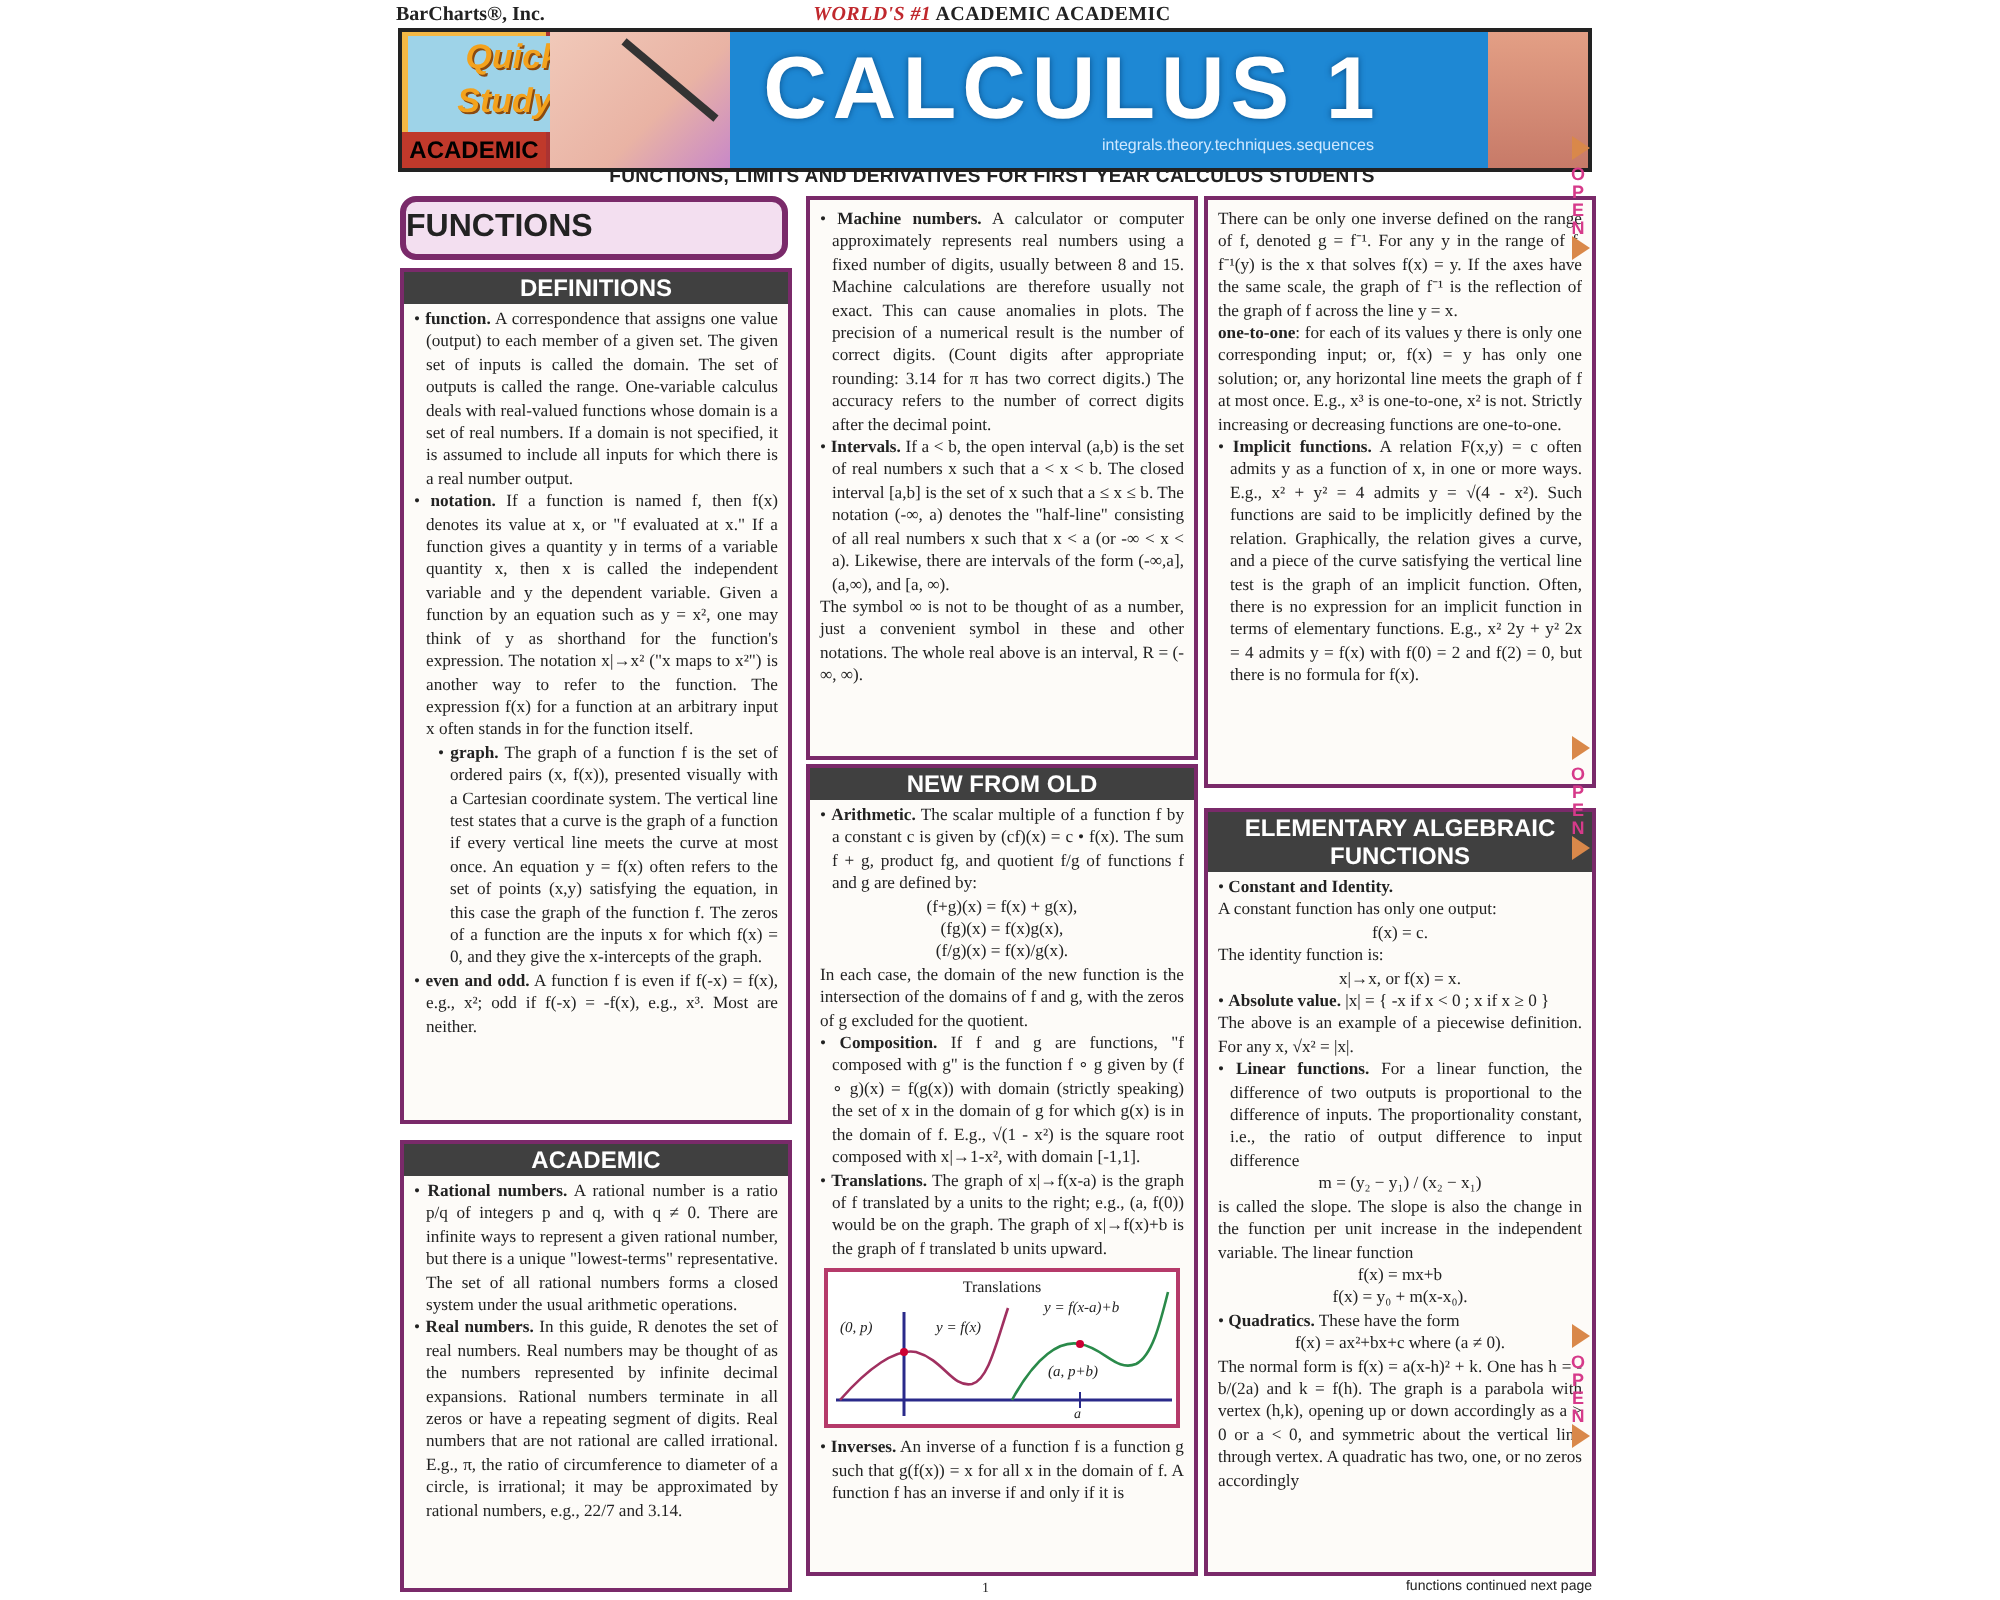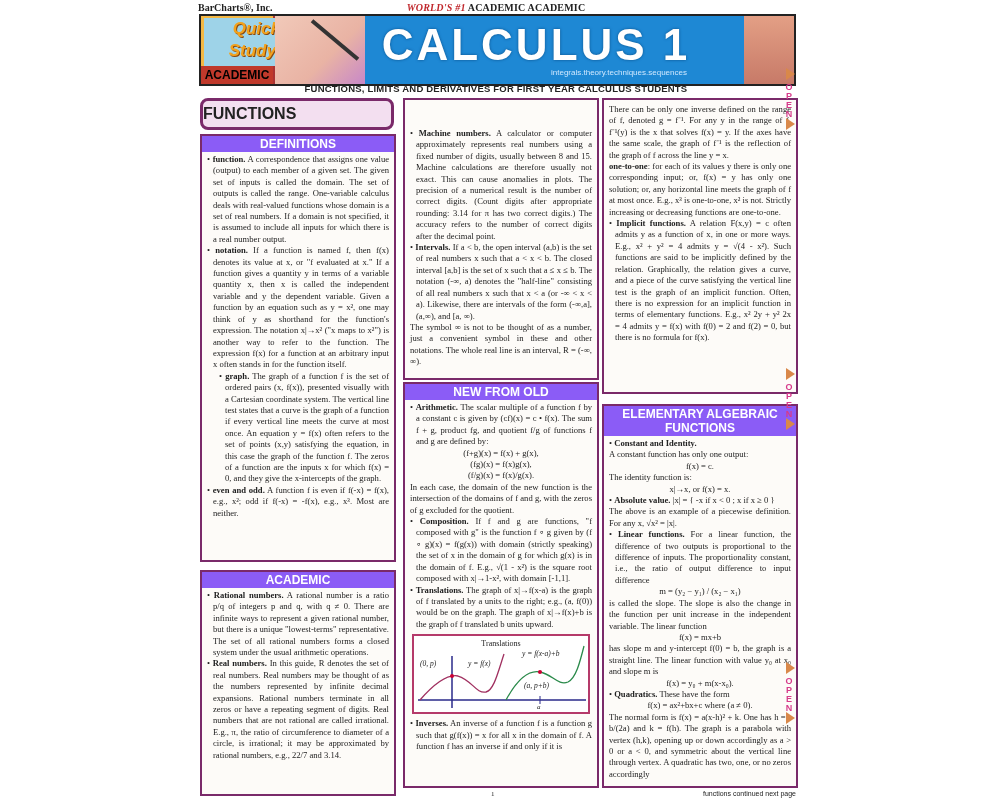--- a/index.html
+++ b/index.html
@@ -15,21 +15,21 @@
   .logo .acad{position:absolute;left:0;bottom:0;width:72px;height:18px;background:#c0392b;color:#000000;font-family:"Liberation Sans",sans-serif;font-weight:bold;font-size:12px;line-height:18px;text-align:center;}
   .banner-photo{position:absolute;left:74px;top:0;width:90px;height:68px;background:linear-gradient(135deg,#f1c9b9 0%,#e9b3a4 60%,#c888c8 100%);}
   .banner-photo .pen{position:absolute;left:30px;top:22px;width:60px;height:4px;background:#333;transform:rotate(40deg);}
   .title{position:absolute;left:170px;top:2px;width:330px;text-align:center;color:#ffffff;font-family:"Liberation Sans",sans-serif;font-weight:bold;font-size:44px;letter-spacing:3px;line-height:54px;text-shadow:0 0 3px #0a4e88;}
   .subtitle{position:absolute;left:350px;top:52px;font-family:"Liberation Sans",sans-serif;color:#cfe8ff;font-size:8px;}
   .banner-right{position:absolute;right:0;top:0;width:50px;height:68px;background:linear-gradient(180deg,#e39f85,#c77a68);}
   .strap{position:absolute;left:0;top:83px;width:600px;text-align:center;font-family:"Liberation Sans",sans-serif;font-weight:bold;font-size:9.5px;letter-spacing:.2px;}
   .col{position:absolute;top:98px;width:196px;}
   .col1{left:4px;} .col2{left:207px;} .col3{left:406px;}
   .box{border:2px solid #7a2a6a;background:#fdfbf8;position:absolute;left:0;width:192px;}
-  .hdr{background:#8b5cf6;color:#fff;font-family:"Liberation Sans",sans-serif;font-weight:bold;font-size:12px;text-align:center;line-height:14px;padding:1px 0;}
+  .hdr{background:#404040;color:#fff;font-family:"Liberation Sans",sans-serif;font-weight:bold;font-size:12px;text-align:center;line-height:14px;padding:1px 0;}
   .body{padding:2px 5px 2px 5px;font-size:8.6px;line-height:11.4px;text-align:justify;}
   .body p{margin:0;}
   .b{font-weight:bold;}
   .bullet{padding-left:6px;text-indent:-6px;}
   .center{text-align:center;}
   .functions-title{position:absolute;left:0;top:0;width:188px;height:26px;border:3px solid #7a2a6a;border-radius:8px;background:#f3dff0;font-family:"Liberation Sans",sans-serif;font-weight:bold;font-size:16px;line-height:26px;}
   .graph{border:2px solid #b53a6a;margin:4px 2px;height:76px;position:relative;background:#fff;}
   .graph svg{position:absolute;left:0;top:0;}
   .graph .gt{position:absolute;left:0;right:0;top:2px;text-align:center;font-size:8px;}
   .open-tab{position:absolute;left:784px;width:20px;font-family:"Liberation Sans",sans-serif;font-weight:bold;color:#d63a8a;font-size:9px;text-align:center;line-height:10px;}
@@ -79,24 +79,24 @@
       <div class="hdr">ACADEMIC</div>
       <div class="body">
         <p class="bullet">• <span class="b">Rational numbers.</span><span> A rational number is a ratio p/q of integers p and q, with q ≠ 0. There are infinite ways to represent a given rational number, but there is a unique "lowest-terms" representative. The set of all rational numbers forms a closed system under the usual arithmetic operations.</span></p>
         <p class="bullet">• <span class="b">Real numbers.</span><span> In this guide, R denotes the set of real numbers. Real numbers may be thought of as the numbers represented by infinite decimal expansions. Rational numbers terminate in all zeros or have a repeating segment of digits. Real numbers that are not rational are called irrational. E.g., π, the ratio of circumference to diameter of a circle, is irrational; it may be approximated by rational numbers, e.g., 22/7 and 3.14.</span></p>
       </div>
     </div>
   </div>
 
   <div class="col col2">
     <div class="box" style="top:0;height:278px;">
-      <div class="body" style="padding-top:4px;margin-top:24px;">
+      <div class="body" style="padding-top:4px;">
         <p class="bullet">• <span class="b">Machine numbers.</span><span> A calculator or computer approximately represents real numbers using a fixed number of digits, usually between 8 and 15. Machine calculations are therefore usually not exact. This can cause anomalies in plots. The precision of a numerical result is the number of correct digits. (Count digits after appropriate rounding: 3.14 for π has two correct digits.) The accuracy refers to the number of correct digits after the decimal point.</span></p>
         <p class="bullet">• <span class="b">Intervals.</span><span> If a &lt; b, the open interval (a,b) is the set of real numbers x such that a &lt; x &lt; b. The closed interval [a,b] is the set of x such that a ≤ x ≤ b. The notation (-∞, a) denotes the "half-line" consisting of all real numbers x such that x &lt; a (or -∞ &lt; x &lt; a). Likewise, there are intervals of the form (-∞,a], (a,∞), and [a, ∞).</span></p>
-        <p>The symbol ∞ is not to be thought of as a number, just a convenient symbol in these and other notations. The whole real line is an interval, R = (-∞, ∞).</p>
+        <p>The symbol ∞ is not to be thought of as a number, just a convenient symbol in these and other notations. The whole real above is an interval, R = (-∞, ∞).</p>
       </div>
     </div>
     <div class="box" style="top:284px;height:402px;">
       <div class="hdr">NEW FROM OLD</div>
       <div class="body">
         <p class="bullet">• <span class="b">Arithmetic.</span><span> The scalar multiple of a function f by a constant c is given by (cf)(x) = c • f(x). The sum f + g, product fg, and quotient f/g of functions f and g are defined by:</span></p>
         <p class="center">(f+g)(x) = f(x) + g(x),</p>
         <p class="center">(fg)(x) = f(x)g(x),</p>
         <p class="center">(f/g)(x) = f(x)/g(x).</p>
         <p>In each case, the domain of the new function is the intersection of the domains of f and g, with the zeros of g excluded for the quotient.</p>
@@ -139,21 +139,20 @@
         <p>A constant function has only one output:</p>
         <p class="center">f(x) = c.</p>
         <p>The identity function is:</p>
         <p class="center">x|→x, or f(x) = x.</p>
         <p class="bullet">• <span class="b">Absolute value.</span><span> |x| = { -x if x &lt; 0 ; x if x ≥ 0 }</span></p>
         <p>The above is an example of a piecewise definition. For any x, √x² = |x|.</p>
         <p class="bullet">• <span class="b">Linear functions.</span><span> For a linear function, the difference of two outputs is proportional to the difference of inputs. The proportionality constant, i.e., the ratio of output difference to input difference</span></p>
         <p class="center">m = (y₂ − y₁) / (x₂ − x₁)</p>
         <p>is called the slope. The slope is also the change in the function per unit increase in the independent variable. The linear function</p>
         <p class="center">f(x) = mx+b</p>
-        <p>has slope m and y-intercept f(0) = b, the graph is a straight line. The linear function with value y₀ at x₀ and slope m is</p>
         <p class="center">f(x) = y₀ + m(x-x₀).</p>
         <p class="bullet">• <span class="b">Quadratics.</span><span> These have the form</span></p>
         <p class="center">f(x) = ax²+bx+c where (a ≠ 0).</p>
         <p>The normal form is f(x) = a(x-h)² + k. One has h = -b/(2a) and k = f(h). The graph is a parabola with vertex (h,k), opening up or down accordingly as a &gt; 0 or a &lt; 0, and symmetric about the vertical line through vertex. A quadratic has two, one, or no zeros accordingly</p>
       </div>
     </div>
   </div>
 
   <div class="pageno">1</div>
   <div class="footer-note">functions continued next page</div>

